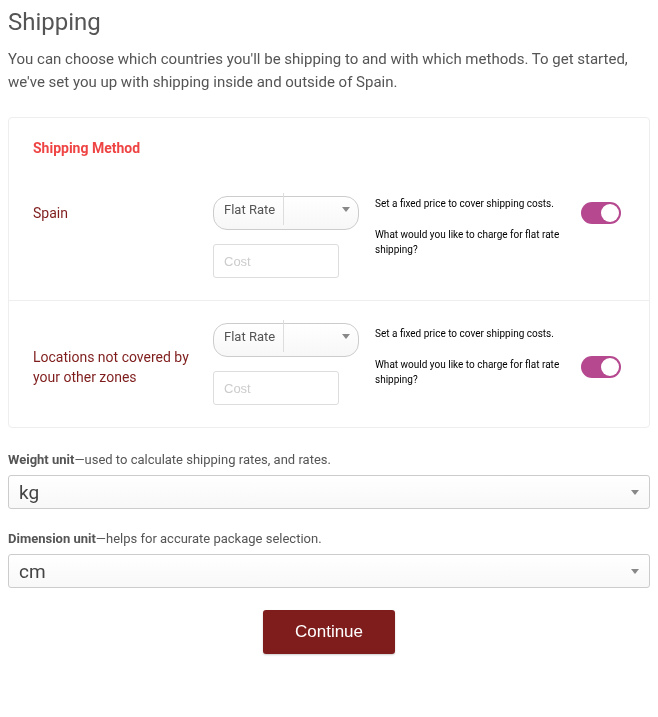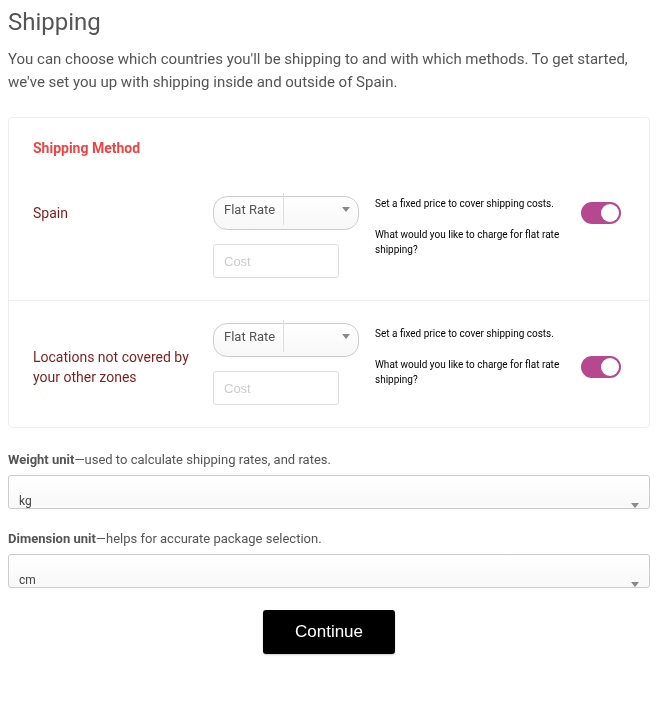--- a/index.html
+++ b/index.html
@@ -128,38 +128,38 @@
     margin-bottom: 8px;
   }
   .unit-label b { font-weight: 700; }
   .unit-select {
     width: 100%;
     height: 34px;
     border: 1px solid #ccc;
     border-radius: 3px;
     background: linear-gradient(#fff, #f8f8f8);
     display: flex;
-    align-items: flex-end;
+    align-items: center;
     padding: 0 10px;
-    font-size: 12px;
+    font-size: 19px;
     color: #444;
     cursor: pointer;
     margin-bottom: 22px;
   }
   .unit-select .caret {
     margin-left: auto;
     width: 0; height: 0;
     border-left: 4px solid transparent;
     border-right: 4px solid transparent;
     border-top: 5px solid #888;
   }
   .continue-wrap { text-align: center; margin-top: 18px; }
   .continue-btn {
     display: inline-block;
-    background: #000000;
+    background: #7f1d1d;
     color: #fff;
     font-size: 17px;
     border: none;
     border-radius: 3px;
     padding: 12px 32px;
     cursor: pointer;
     box-shadow: 0 1px 2px rgba(0,0,0,0.2);
   }
 </style>
 </head>

